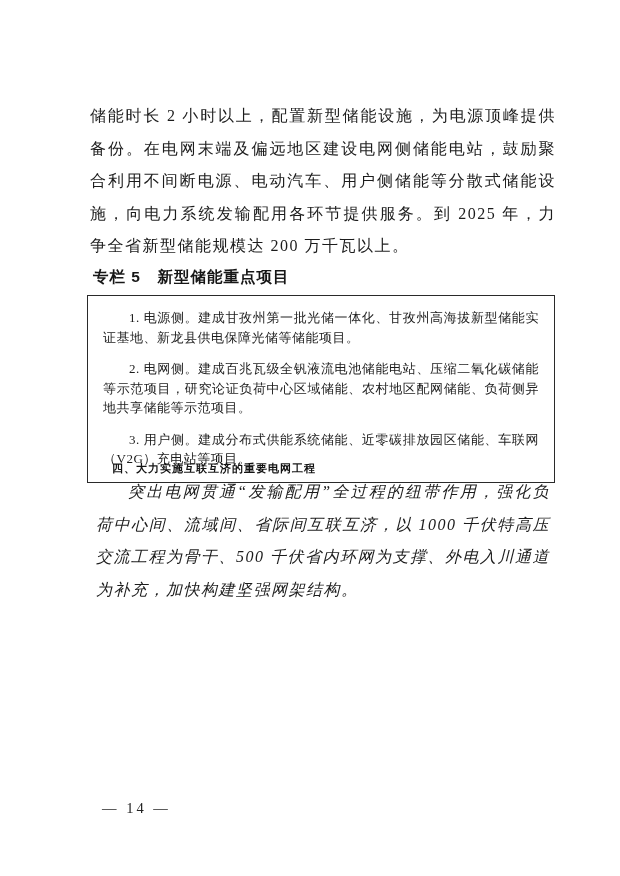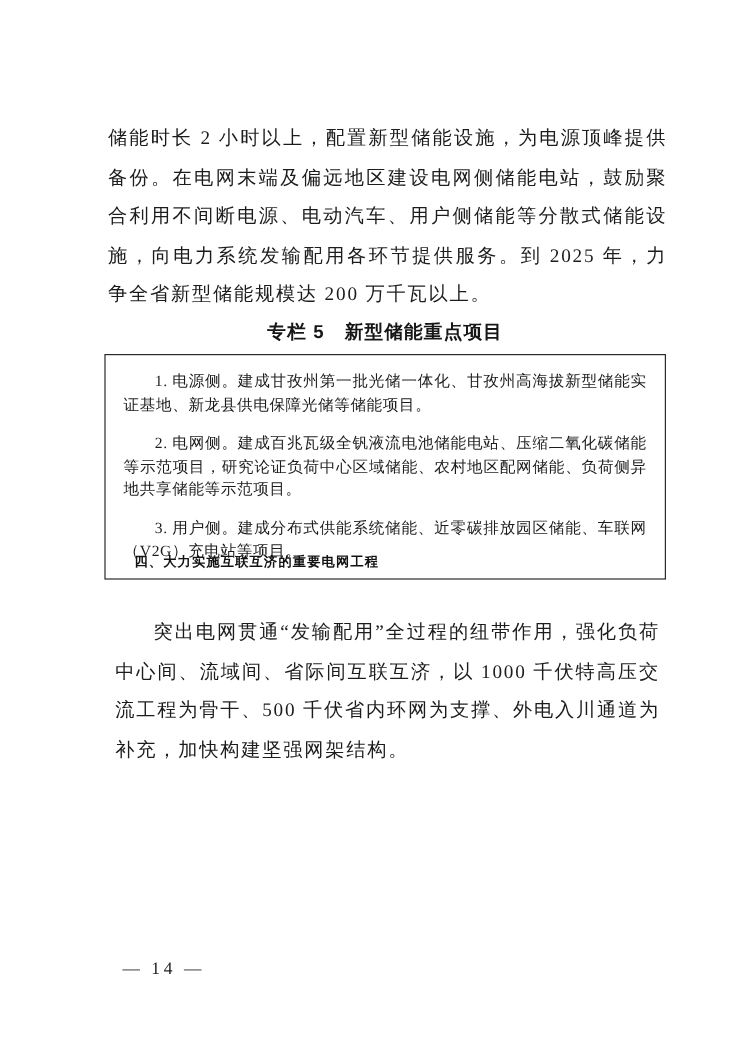--- a/index.html
+++ b/index.html
@@ -22,21 +22,20 @@
     color: #1c1c1c;
   }
   .para-block { position: absolute; left: 72px; width: 478px; }
   #paragraph-1 { top: 82px; }
   .indent { text-indent: 2em; }
   #box-title {
     position: absolute;
     left: 75px;
     top: 249px;
     width: 468px;
-    text-align: center;
     font-weight: bold;
     font-size: 15.5px;
     letter-spacing: 1px;
     font-family: "Liberation Sans", "DejaVu Sans", sans-serif;
     color: #161616;
   }
   #project-box {
     position: absolute;
     left: 75px;
     top: 283px;
@@ -59,21 +58,21 @@
     left: 72px;
     top: 443px;
     width: 478px;
     font-family: "Liberation Sans", "DejaVu Sans", sans-serif;
     font-weight: bold;
     font-size: 11px;
     letter-spacing: 1px;
     text-indent: 2em;
     color: #121212;
   }
-  #paragraph-2 { top: 488px; }
+  #paragraph-2 { top: 452px; font-style: italic; }
   .lead-bold { font-weight: bold; }
   #page-number {
     position: absolute;
     left: 84px;
     top: 782px;
     font-size: 14.5px;
     letter-spacing: 3px;
     color: #222222;
   }
 </style>

